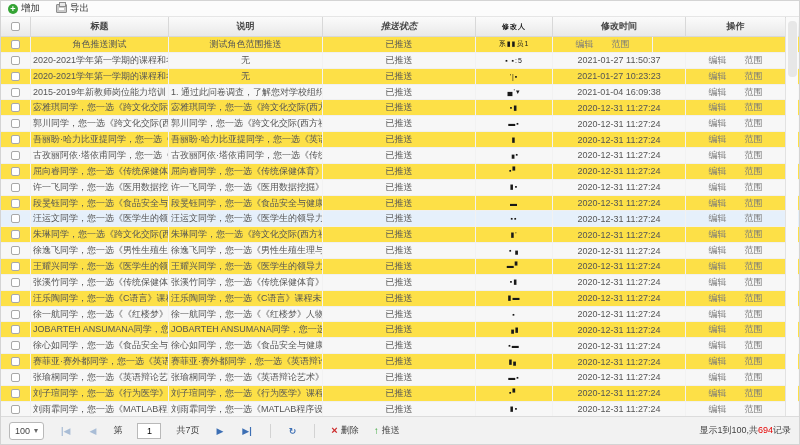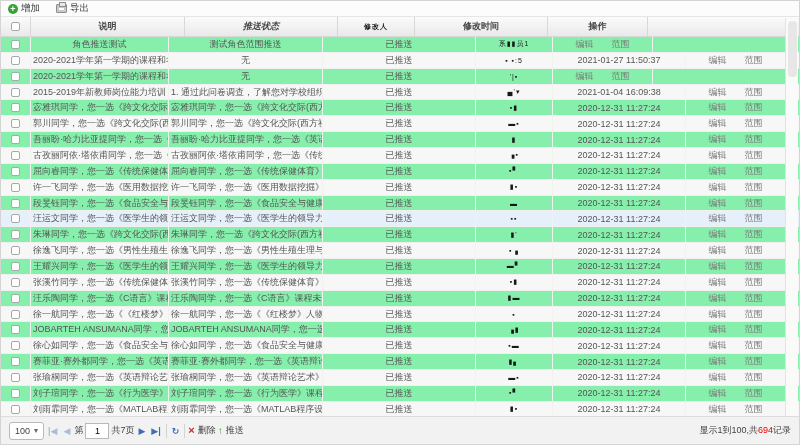--- a/index.html
+++ b/index.html
@@ -29,41 +29,41 @@
   .c-cb{width:30px;flex:none}
   .c-title{width:138px;flex:none}
   .c-desc{width:154px;flex:none}
   .c-status{width:153px;flex:none}
   .c-mod{width:77px;flex:none}
   .c-time{width:133px;flex:none}
   .c-ops{width:100px;flex:none}
 
   
   .tbody{height:381px;overflow:hidden}
-  .row{display:flex;height:15.87px;font-size:9px;color:#555;background:#86efac;
+  .row{display:flex;height:15.87px;font-size:9px;color:#555;background:#fde047;
     border-bottom:1px solid #f0f0f0;cursor:default}
   .row.alt{background:#f7f7f7}
   .row.sel{background:#e6f0fb}
   .cell{display:flex;align-items:center;justify-content:center;height:100%;
     overflow:hidden;white-space:nowrap;border-right:1px solid #f2f2f2;padding:0 2px}
   .cell.tl{justify-content:flex-start}
   .cb{width:9px;height:9px;border:1px solid #a8a8a8;border-radius:2px;background:#fff;
     display:inline-block;cursor:pointer;flex:none}
   .c-mod{font-size:7px;color:#181818;letter-spacing:1px}
   .cell.c-ops{gap:18px;color:#7a7a7a}
   .op{cursor:pointer}
 
   
   .gutter{position:absolute;top:17px;right:1px;width:13px;height:400px;
     background:#fafafa;border-left:1px solid #e2e2e2}
   .thumb{width:9px;height:56px;margin:3px auto 0;background:#e7e7e7;border-radius:4px}
 
   
   .pager{position:absolute;left:0;right:0;bottom:0;height:28px;background:#f2f2f2;
-    border-top:1px solid #dcdcdc;display:flex;align-items:center;gap:2px;padding:0 8px;
+    border-top:1px solid #dcdcdc;display:flex;align-items:center;gap:15px;padding:0 8px;
     font-size:9px;color:#444}
   .pselect{display:flex;align-items:center;gap:4px;height:18px;padding:0 5px;background:#fff;
     border:1px solid #b9b9b9;border-radius:3px;cursor:pointer}
   .caret{font-size:8px;color:#666}
   .pgico{color:#3d6fb4;font-size:9px;cursor:pointer;padding:0 2px;font-weight:bold}
   .pgico.dis{color:#a9bdd6}
   .pginput{width:24px;height:16px;border:1px solid #b9b9b9;font-size:9px;text-align:center;
     font-family:inherit;background:#fff}
   .sep{width:1px;height:14px;background:#d3d3d3;margin:0 1px}
   .cmdbtn{display:flex;align-items:center;gap:3px;cursor:pointer;color:#444}
@@ -85,20 +85,21 @@
     <div class="tbtn">
       <span class="ico-print"></span>
       <span>导出</span>
     </div>
   </div>
 
   <div class="header">
     <div class="hcell c-cb">
         <span class="cb"></span>
       </div>
+    <div class="hcell c-title">标题</div>
     <div class="hcell c-desc">说明</div>
     <div class="hcell c-status it">推送状态</div>
     <div class="hcell c-mod">修改人</div>
     <div class="hcell c-time">修改时间</div>
     <div class="hcell c-ops">操作</div>
   </div>
 
   <div class="tbody">
       <div class="row">
     <div class="cell c-cb">
@@ -128,20 +129,21 @@
     </div>
   </div>
       <div class="row">
     <div class="cell c-cb">
           <span class="cb"></span>
         </div>
     <div class="cell c-title tl">2020-2021学年第一学期的课程和考试已全部发</div>
     <div class="cell c-desc">无</div>
     <div class="cell c-status">已推送</div>
     <div class="cell c-mod">'|▪</div>
+    <div class="cell c-time">2021-01-27 10:23:23</div>
     <div class="cell c-ops">
       <span class="op">编辑</span>
       <span class="op">范围</span>
     </div>
   </div>
       <div class="row alt">
     <div class="cell c-cb">
           <span class="cb"></span>
         </div>
     <div class="cell c-title tl">2015-2019年新教师岗位能力培训（青年教师</div>

